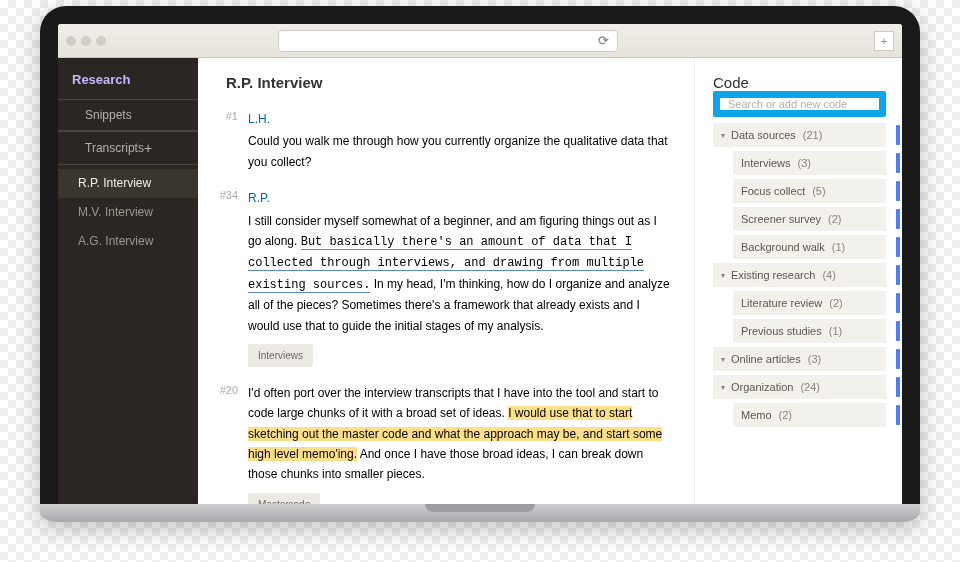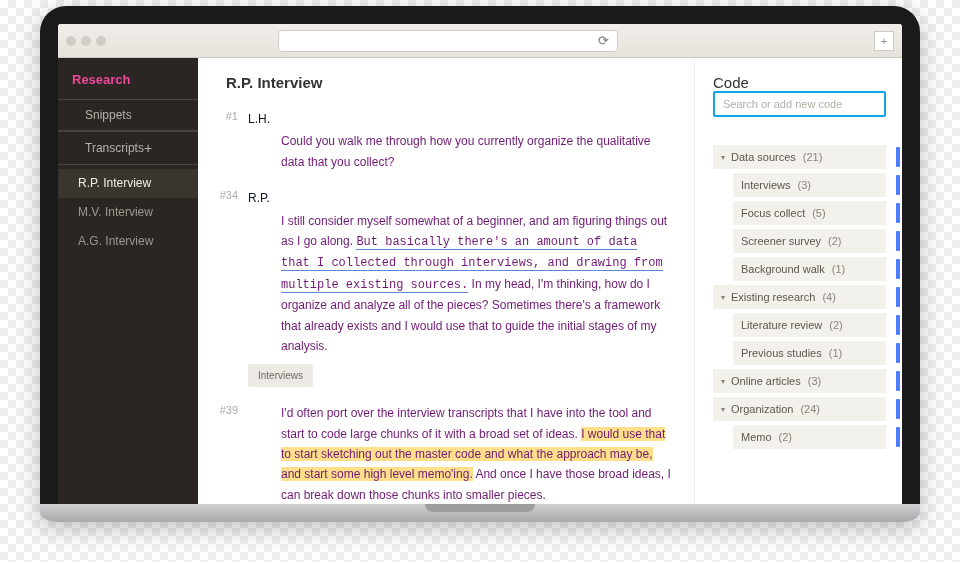--- a/index.html
+++ b/index.html
@@ -46,46 +46,46 @@
     background:#fff; border:1px solid #cfccc4; border-radius:4px;
     display:flex; align-items:center; justify-content:flex-end; padding:0 8px;}
   .reload { color:#777; font-size:13px; }
   .newtab { margin-left:auto; width:20px; height:20px; border:1px solid #cfccc4;
     display:flex; align-items:center; justify-content:center; color:#888; background:#fff;}
 
   
   .app { flex:1; display:flex; overflow:hidden; background:#fff; }
   .sidebar { width:140px; background:#2b2623; color:#ddd; font-size:12px;
     display:flex; flex-direction:column; }
-  .sb-title { font-weight:600; color:#ec4899; padding:14px 14px 12px; font-size:13px;}
+  .sb-title { font-weight:600; color:#c4b5fd; padding:14px 14px 12px; font-size:13px;}
   .sb-sec { border-top:1px solid #4a443f; border-bottom:1px solid #4a443f;
     padding:8px 27px; color:#b7b1aa; display:flex; justify-content:flex-start; align-items:center;}
   .sb-plus { color:#b7b1aa; font-size:14px; }
   .sb-items { padding:4px 0; }
   .sb-item { padding:6px 14px 6px 20px; color:#9d968e; cursor:pointer; line-height:1.4;}
   .sb-item.active { background:#3b3530; color:#f3ede6; }
 
   .main { flex:1; display:flex; overflow:hidden; }
   .content { flex:1; padding:16px 22px 0 4px; overflow:hidden; font-size:12px; color:#333;}
   .page-title { font-size:15px; font-weight:600; padding:0 0 18px 24px;}
   .entry { display:flex; margin-bottom:16px; }
   .ln { width:46px; text-align:right; color:#aaa; padding-right:10px; font-size:11px; padding-top:1px;}
   .body { flex:1; line-height:1.7; }
-  .speaker { color:#0f172a; margin-bottom:2px; }
-  .txt { color:#701a75;margin-left:33px; }
+  .speaker { color:#0369a1; margin-bottom:2px; }
+  .txt { color:#000000; }
   .under { border-bottom:1px solid #5a88d6;font-family:Liberation Mono, monospace; }
   .hl { background:#ffe08a; }
   .tag { display:inline-block; background:#eceae5; color:#6f6a61;
     font-size:10px; padding:3px 10px; border-radius:2px; margin-top:8px;}
 
   .right { width:208px; border-left:1px solid #eee; padding:16px 16px 0 18px;
     font-size:12px; color:#333; }
   .right-title { font-size:15px; color:#333; margin-bottom:0; }
-  .code-search { width:100%; height:26px; border:2px solid #0ea5e9; border-radius:2px;
-    padding:0 8px; font-size:11px; color:#888; margin-bottom:28px; }
+  .code-search { width:100%; height:26px; border:7px solid #0ea5e9; border-radius:2px;
+    padding:0 8px; font-size:11px; color:#888; margin-bottom:6px; }
   .code-search::placeholder{color:#b3afa6;}
   .code-group { margin-bottom:4px; }
   .code-head, .code-item {
     display:flex; align-items:center; height:24px;
     background:#f3f1ec; margin-bottom:4px; padding:0 8px;
     font-size:11px; color:#5c574e; position:relative; cursor:pointer;
   }
   .code-head { font-weight:500; }
   .code-head .caret { margin-right:6px; font-size:8px; color:#8a857c;}
   .code-item { margin-left:20px; width:calc(100% - 20px); }
@@ -143,21 +143,21 @@
             <div class="entry">
               <div class="ln">#34</div>
               <div class="body">
                 <div class="speaker">R.P.</div>
                 <div class="txt"><span>I still consider myself somewhat of a beginner, and am figuring things out as I go along. </span><span class="under">But basically there's an amount of data that I collected through interviews, and drawing from multiple existing sources.</span><span> In my head, I'm thinking, how do I organize and analyze all of the pieces? Sometimes there's a framework that already exists and I would use that to guide the initial stages of my analysis.</span></div>
                 <span class="tag">Interviews</span>
               </div>
             </div>
 
             <div class="entry">
-              <div class="ln">#39</div>
+              <div class="ln">#20</div>
               <div class="body">
                 <div class="txt"><span>I'd often port over the interview transcripts that I have into the tool and start to code large chunks of it with a broad set of ideas. </span><span class="hl">I would use that to start sketching out the master code and what the approach may be, and start some high level memo'ing.</span><span> And once I have those broad ideas, I can break down those chunks into smaller pieces.</span></div>
                 <span class="tag">Mastercode</span>
               </div>
             </div>
 
           </div>
 
           <div class="right">
             <div class="right-title">Code</div>

